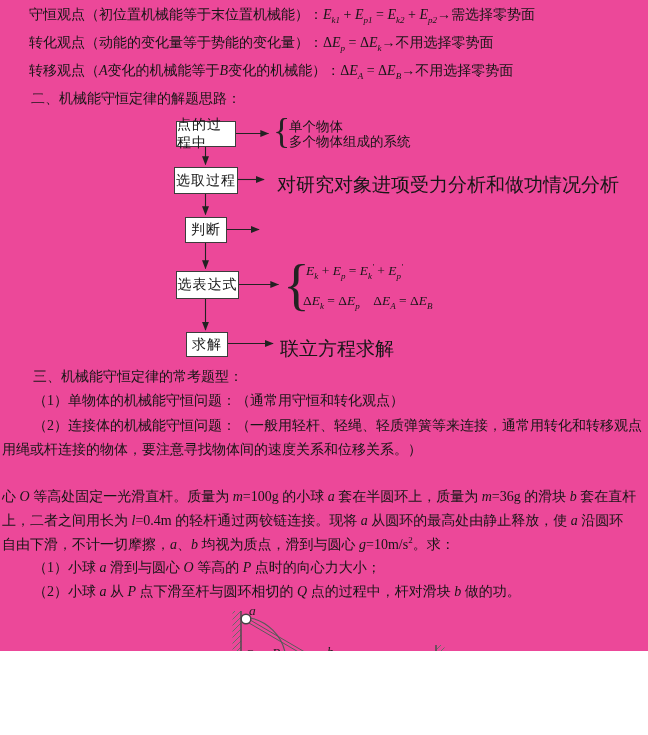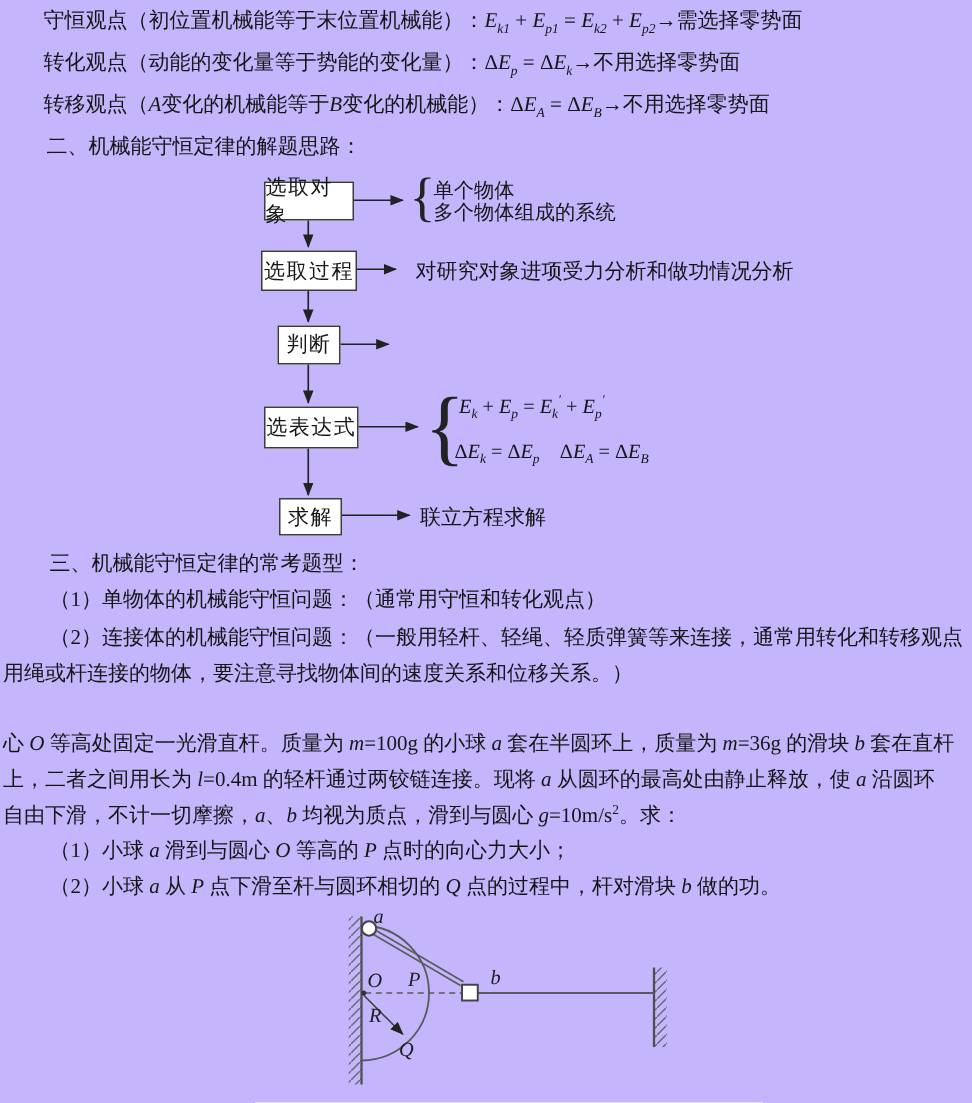--- a/index.html
+++ b/index.html
@@ -1,25 +1,25 @@
 <!DOCTYPE html>
 <html><head>
 <meta charset="utf-8">
 <style>
   html,body{margin:0;padding:0;background:#ffffff;}
-  .page{position:relative;width:648px;height:735px;background:#c4b5fd;overflow:hidden;
+  .page{position:relative;width:648px;height:651px;background:#ec4899;overflow:hidden;
         font-family:"Liberation Serif","DejaVu Serif",serif;color:#161616;}
   .overlay{position:absolute;left:0;top:0;pointer-events:none;}
   .tl{position:absolute;white-space:nowrap;font-size:14px;line-height:19px;}
   .tl i, .note i, .expr i, .figlab{font-family:"Liberation Serif","DejaVu Serif",serif;}
   sub{font-size:9px;font-style:italic;line-height:0;}
   sup{font-size:9px;line-height:0;}
   .fbox{position:absolute;border:1px solid #3c3c3c;background:#ffffff;display:flex;
         align-items:center;justify-content:center;font-size:14px;letter-spacing:1px;z-index:2;}
-  .note{position:absolute;white-space:nowrap;font-size:14px;}
+  .note{position:absolute;white-space:nowrap;font-size:19px;}
   .branch-item{position:absolute;white-space:nowrap;font-size:13.5px;}
   .brace{position:absolute;color:#222222;font-weight:400;z-index:1;}
   .brace-small{font-size:36px;line-height:36px;}
   .brace-big{font-size:56px;line-height:56px;}
   .expr{position:absolute;white-space:nowrap;font-size:13.5px;font-style:italic;}
   .expr .plain{font-style:normal;}
   .figlab{position:absolute;font-style:italic;font-size:13.5px;color:#1d1d1d;z-index:2;}
 </style>
 </head>
 <body>
@@ -63,21 +63,21 @@
       <circle cx="242.5" cy="662" r="1.7" fill="#333333"></circle>
       <path d="M242.5 663.5 L268.5 689.5" stroke="#444444" stroke-width="1.1" fill="none" marker-end="url(#arw)"></path>
     </g>
   </svg>
 
   <div class="tl" style="left:29px;top:5px"><span class="plain">守恒观点（初位置机械能等于末位置机械能）：</span><i>E</i><sub>k1</sub><span class="plain"> + </span><i>E</i><sub>p1</sub><span class="plain"> = </span><i>E</i><sub>k2</sub><span class="plain"> + </span><i>E</i><sub>p2</sub><span class="plain">→需选择零势面</span></div>
   <div class="tl" style="left:29px;top:33px"><span class="plain">转化观点（动能的变化量等于势能的变化量）：Δ</span><i>E</i><sub>p</sub><span class="plain"> = Δ</span><i>E</i><sub>k</sub><span class="plain">→不用选择零势面</span></div>
   <div class="tl" style="left:31px;top:89px"><span class="plain">二、机械能守恒定律的解题思路：</span></div>
   <div class="tl" style="left:29px;top:61px"><span class="plain">转移观点（</span><i>A</i><span class="plain">变化的机械能等于</span><i>B</i><span class="plain">变化的机械能）：Δ</span><i>E</i><sub>A</sub><span class="plain"> = Δ</span><i>E</i><sub>B</sub><span class="plain">→不用选择零势面</span></div>
 
-  <div class="fbox" style="left:176px;top:121px;width:58px;height:24px">选取对象</div>
+  <div class="fbox" style="left:176px;top:121px;width:58px;height:24px">点的过程中</div>
   <div class="fbox" style="left:174px;top:167px;width:62px;height:25px">选取过程</div>
   <div class="fbox" style="left:185px;top:217px;width:40px;height:24px">判断</div>
   <div class="fbox" style="left:176px;top:271px;width:61px;height:26px">选表达式</div>
   <div class="fbox" style="left:186px;top:332px;width:40px;height:23px">求解</div>
 
   <span class="brace brace-small" style="left:273px;top:113px">{</span>
   <div class="branch-item" style="left:289px;top:118px">单个物体</div>
   <div class="branch-item" style="left:289px;top:133px">多个物体组成的系统</div>
   <div class="note" style="left:277px;top:172px">对研究对象进项受力分析和做功情况分析</div>
   <span class="brace brace-big" style="left:283px;top:257px">{</span>

